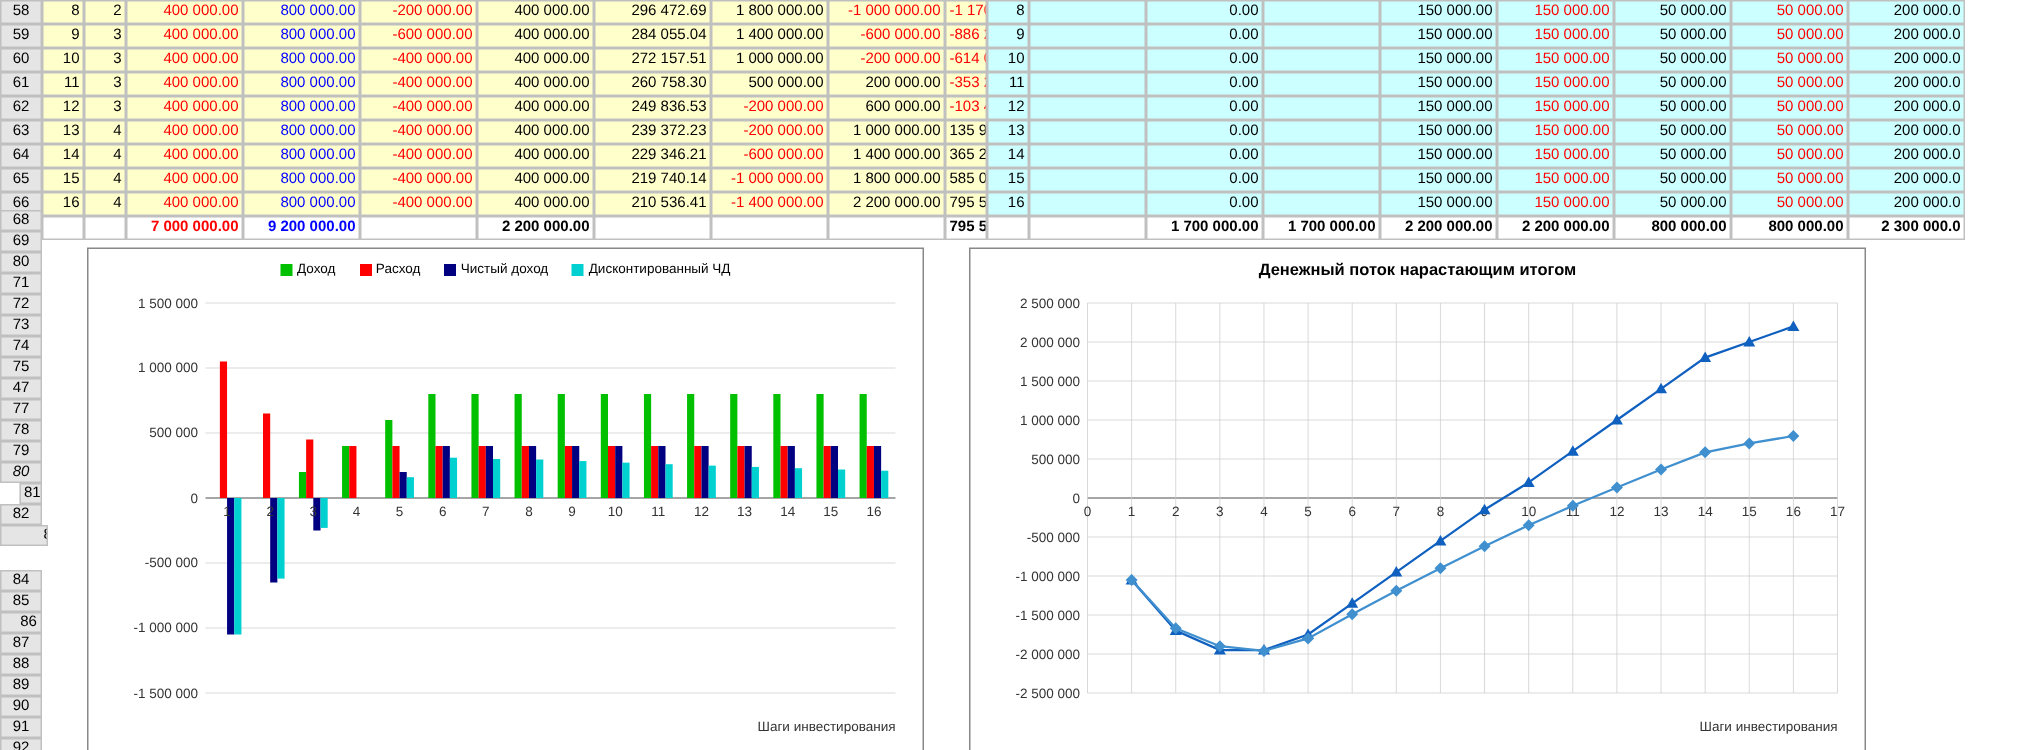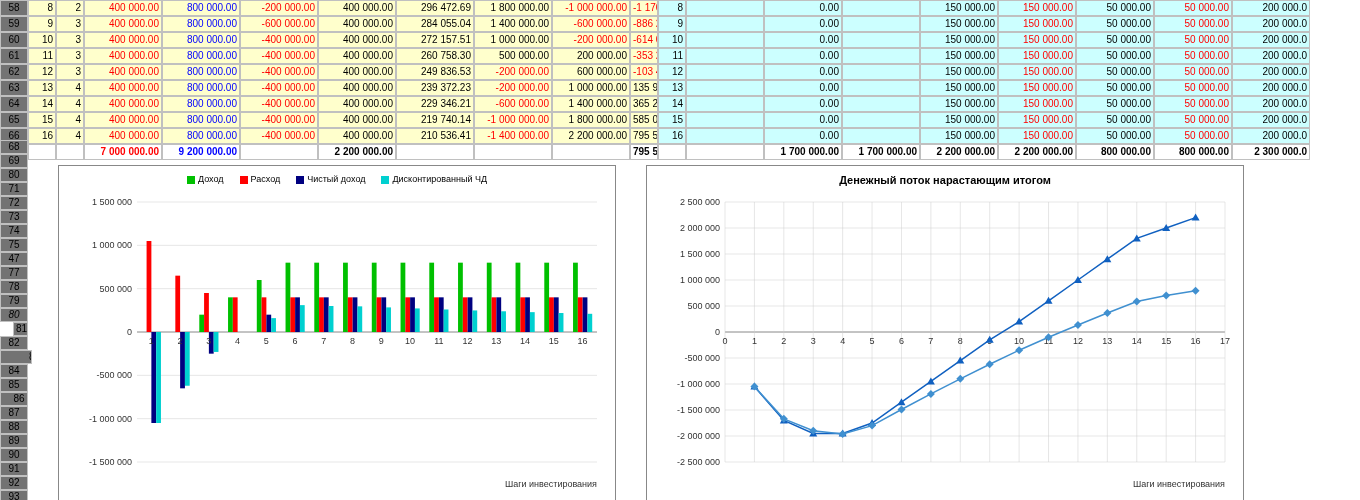--- a/index.html
+++ b/index.html
@@ -1,18 +1,18 @@
 <!DOCTYPE html>
 <html><head>
 <meta charset="utf-8">
 <style>
   body { margin:0; font-family: Arial, sans-serif; background:#fff; font-size:10px; color:#000; }
   .sheet { display:grid; grid-template-columns: 28px 28px 28px repeat(7,78px) 28px 28px repeat(8,78px); }
   .rowhdr, .cell { border:0.5px solid #c0c0c0; padding:1px 2px; height:12px; line-height:12px; overflow:hidden; white-space:nowrap; }
-  .rowhdr { background:#737373; text-align:center; font-weight:normal; }
+  .rowhdr { background:#e5e5e5; text-align:center; font-weight:normal; }
   .cell { text-align:right; }
   .yellow { background:#ffffcc; }
   .cyan { background:#ccffff; }
   .red { color:#ff0000; }
   .blue { color:#0000ff; }
   .bold { font-weight:bold; }
   .chartwrap { display:flex; gap:30px; padding:5px 30px; }
   .chart { border:1px solid #888; background:#fff; padding:8px; position:relative; }
   .chart-title { text-align:center; font-weight:bold; font-size:11px; margin-bottom:6px;}
   .legend { text-align:center; font-size:9px; margin-bottom:8px; }
@@ -239,21 +239,21 @@
     <div class="rowhdr" style="height: 10px; line-height: 10px;">74</div>
     <div class="rowhdr" style="height: 10px; line-height: 10px;">75</div>
     <div class="rowhdr" style="height: 10px; line-height: 10px;">47</div>
     <div class="rowhdr" style="height: 10px; line-height: 10px;">77</div>
     <div class="rowhdr" style="height: 10px; line-height: 10px;">78</div>
     <div class="rowhdr" style="height: 10px; line-height: 10px;">79</div>
     <div class="rowhdr" style="height: 10px; line-height: 10px; font-style: italic;">80</div>
     <div class="rowhdr" style="height: 10px; line-height: 10px; margin-left: 13px;">81</div>
     <div class="rowhdr" style="height: 10px; line-height: 10px;">82</div>
     <div class="rowhdr" style="height: 10px; line-height: 10px; padding-left: 28px;">83</div>
-    <div class="rowhdr" style="height: 10px; line-height: 10px;">84</div>
+    <div class="rowhdr" style="height: 10px; line-height: 10px; margin-top: 16px;">84</div>
     <div class="rowhdr" style="height: 10px; line-height: 10px;">85</div>
     <div class="rowhdr" style="height: 10px; line-height: 10px; padding-left: 12px;">86</div>
     <div class="rowhdr" style="height: 10px; line-height: 10px;">87</div>
     <div class="rowhdr" style="height: 10px; line-height: 10px;">88</div>
     <div class="rowhdr" style="height: 10px; line-height: 10px;">89</div>
     <div class="rowhdr" style="height: 10px; line-height: 10px;">90</div>
     <div class="rowhdr" style="height: 10px; line-height: 10px;">91</div>
     <div class="rowhdr" style="height: 10px; line-height: 10px;">92</div>
     <div class="rowhdr" style="height: 10px; line-height: 10px;">93</div>
   </div>

